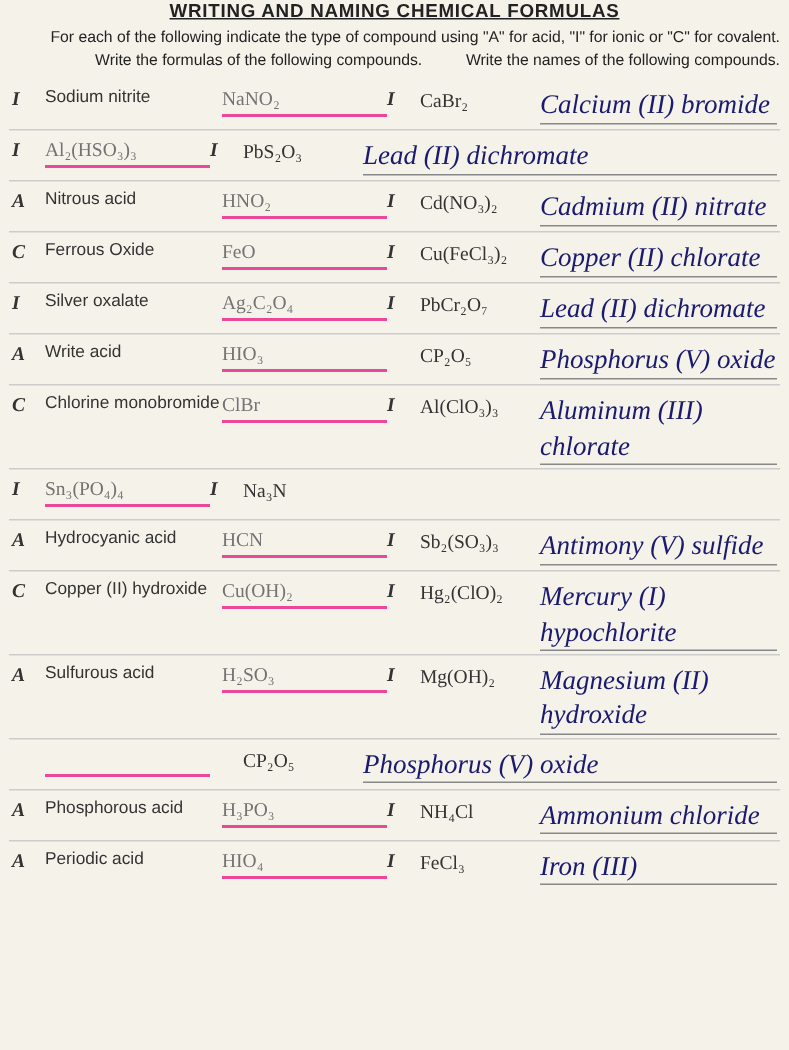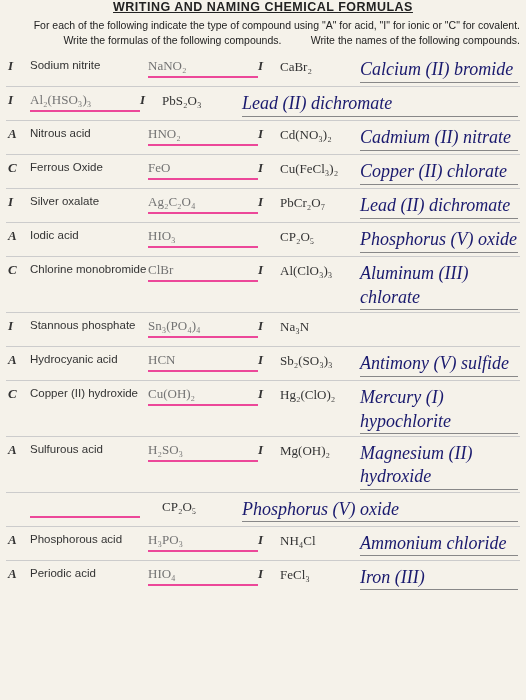--- a/index.html
+++ b/index.html
@@ -170,41 +170,40 @@
     <div class="compound-name">Silver oxalate</div>
     <div class="formula-left handwritten">Ag₂C₂O₄</div>
     <div class="right-section">
       <div class="type-right handwritten">I</div>
       <div class="formula-right">PbCr₂O₇</div>
       <div class="name-right handwritten">Lead (II) dichromate</div>
     </div>
   </div>
       <div class="compound-row">
     <div class="type-indicator handwritten">A</div>
-    <div class="compound-name">Iodic acid</div>
+    <div class="compound-name">Write acid</div>
     <div class="formula-left handwritten">HIO₃</div>
     <div class="right-section">
       <div class="type-right handwritten"></div>
       <div class="formula-right">CP₂O₅</div>
       <div class="name-right handwritten">Phosphorus (V) oxide</div>
     </div>
   </div>
       <div class="compound-row">
     <div class="type-indicator handwritten">C</div>
     <div class="compound-name">Chlorine monobromide</div>
     <div class="formula-left handwritten">ClBr</div>
     <div class="right-section">
       <div class="type-right handwritten">I</div>
       <div class="formula-right">Al(ClO₃)₃</div>
       <div class="name-right handwritten">Aluminum (III) chlorate</div>
     </div>
   </div>
       <div class="compound-row">
     <div class="type-indicator handwritten">I</div>
-    <div class="compound-name">Stannous phosphate</div>
     <div class="formula-left handwritten">Sn₃(PO₄)₄</div>
     <div class="right-section">
       <div class="type-right handwritten">I</div>
       <div class="formula-right">Na₃N</div>
     </div>
   </div>
       <div class="compound-row">
     <div class="type-indicator handwritten">A</div>
     <div class="compound-name">Hydrocyanic acid</div>
     <div class="formula-left handwritten">HCN</div>

